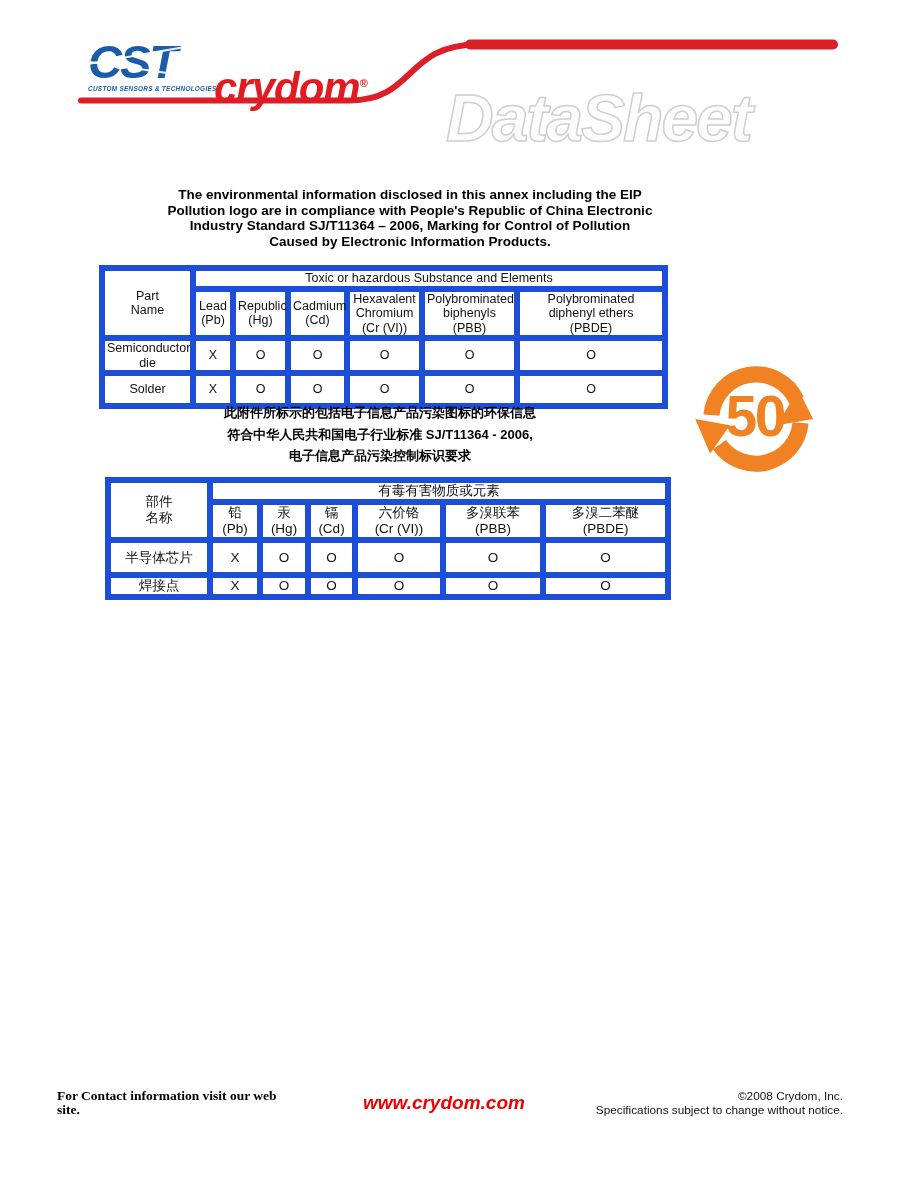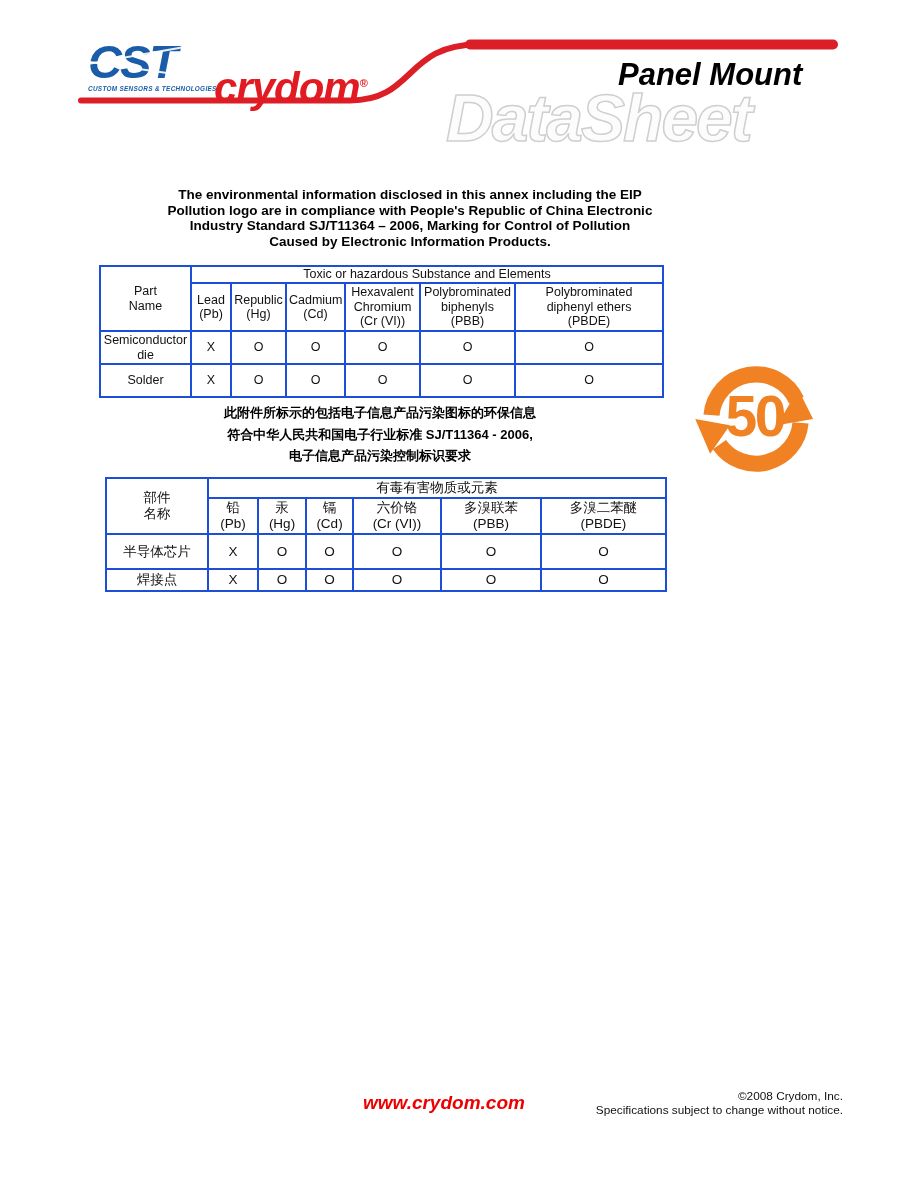--- a/index.html
+++ b/index.html
@@ -23,21 +23,21 @@
 
   
   .pre { white-space:pre-line; }
   .intro-en { position:absolute; left:100px; top:187px; width:620px; text-align:center;
               font-size:13.5px; font-weight:bold; line-height:15.5px; color:#000; }
   .intro-zh { position:absolute; left:70px; top:402px; width:620px; text-align:center;
               font-size:13px; font-weight:bold; line-height:21.5px; color:#000; }
 
   
   .dtable { border-collapse:collapse; table-layout:fixed; border:2px solid #151515; background:#fff; }
-  .dtable td { border:2px solid #1d4ed8; text-align:center; vertical-align:middle; color:#111;
+  .dtable td { border:6px solid #1d4ed8; text-align:center; vertical-align:middle; color:#111;
                font-size:12.5px; line-height:14.5px; padding:0 2px; }
   .tbl-en { position:absolute; left:99px; top:265px; width:563px; }
   .tbl-zh { position:absolute; left:105px; top:477px; width:560px; }
   .tbl-zh td { font-size:13.5px; line-height:16px; }
   .row-h17 { height:17px; } .row-h48 { height:48px;margin-left:32px; } .row-h33 { height:33px;padding-left:6px; } .row-h19 { height:33px; }
   .zrow-h20 { height:20px; } .zrow-h36 { height:36px; } .zrow-h35 { height:35px; } .zrow-h22 { height:22px; }
 
   
   .efup { position:absolute; left:690px; top:357px; }
 
@@ -63,21 +63,20 @@
       <span>CST</span>
       <span class="cst-swoosh1"></span>
       <span class="cst-swoosh2"></span>
     </div>
     <div class="cst-tagline">CUSTOM SENSORS &amp; TECHNOLOGIES</div>
   </div>
 
   <div class="crydom-logo"><span>crydom</span><sup>®</sup></div>
 
   <div class="watermark">DataSheet</div>
-  <div class="page-title">Panel Mount</div>
 
   <div class="intro-en pre">The environmental information disclosed in this annex including the EIP
 Pollution logo are in compliance with People's Republic of China Electronic
 Industry Standard SJ/T11364 – 2006, Marking for Control of Pollution
 Caused by Electronic Information Products.</div>
 
   <table class="dtable tbl-en">
     <colgroup>
       <col style="width:91px">
         <col style="width:40px">
@@ -188,19 +187,21 @@
       <td>X</td>
       <td>O</td>
       <td>O</td>
       <td>O</td>
       <td>O</td>
       <td>O</td>
     </tr>
   </tbody>
     </table>
 
+  <div class="foot-contact pre">For Contact information visit our web
+site.</div>
   <a class="foot-site" href="#">www.crydom.com</a>
   <div class="foot-legal">
     <div>©2008 Crydom, Inc.</div>
     <div>Specifications subject to change without notice.</div>
   </div>
 
 </div>
 
 </body></html>

